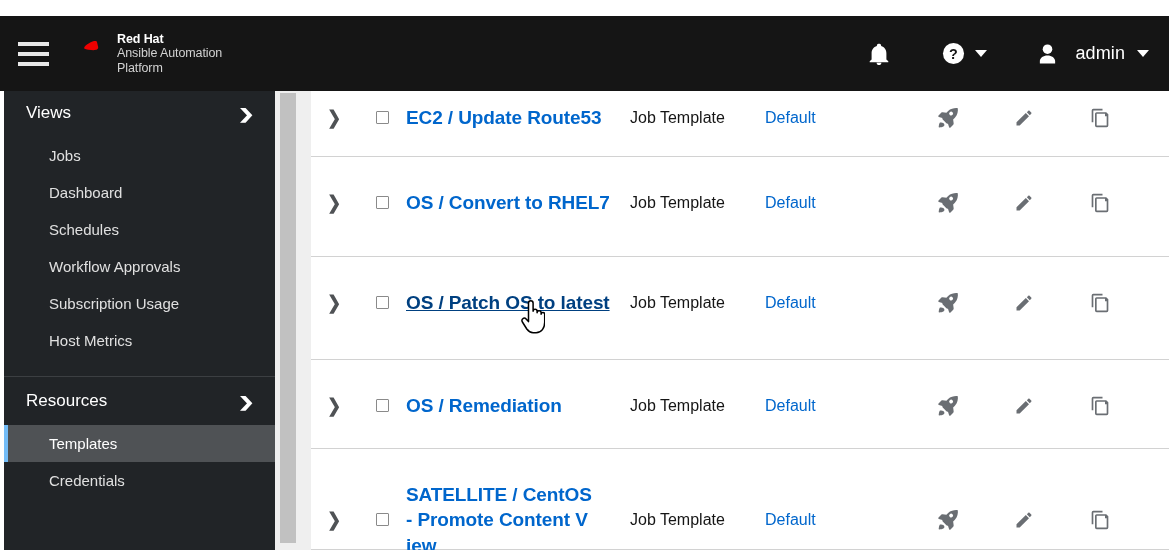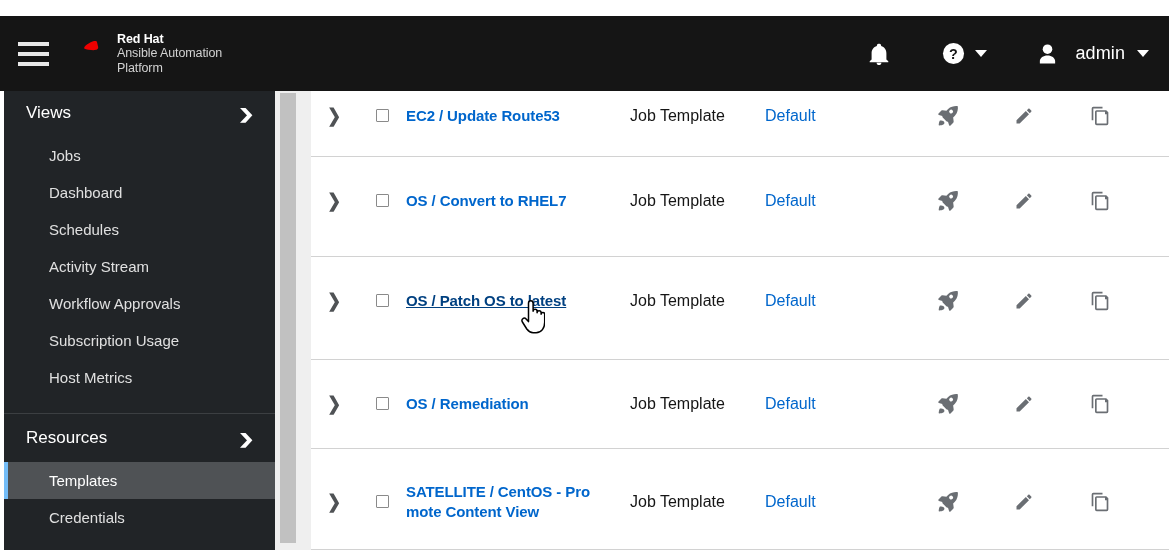--- a/index.html
+++ b/index.html
@@ -248,21 +248,21 @@
     display: block;
   }
   .c-name {
     width: 224px;
     flex: none;
     padding-left: 0px;
     align-items: flex-start;
   }
   .tmpl-link {
     color: #0066cc;
-    font-size: 15px;
+    font-size: 19px;
     font-weight: bold;
     text-decoration: none;
     cursor: pointer;
     line-height: 1.33;
     letter-spacing: -0.1px;
     display: inline-block;
   }
   .tmpl-link.hovered {
     color: #004080;
     text-decoration: underline;
@@ -388,23 +388,20 @@
     <div class="nav-item">
       <span>Jobs</span>
     </div>
     <div class="nav-item">
       <span>Dashboard</span>
     </div>
     <div class="nav-item">
       <span>Schedules</span>
     </div>
     <div class="nav-item">
-      <span>Activity Stream</span>
-    </div>
-    <div class="nav-item">
       <span>Workflow Approvals</span>
     </div>
     <div class="nav-item">
       <span>Subscription Usage</span>
     </div>
     <div class="nav-item">
       <span>Host Metrics</span>
     </div>
 
     <div class="nav-spacer"></div>

